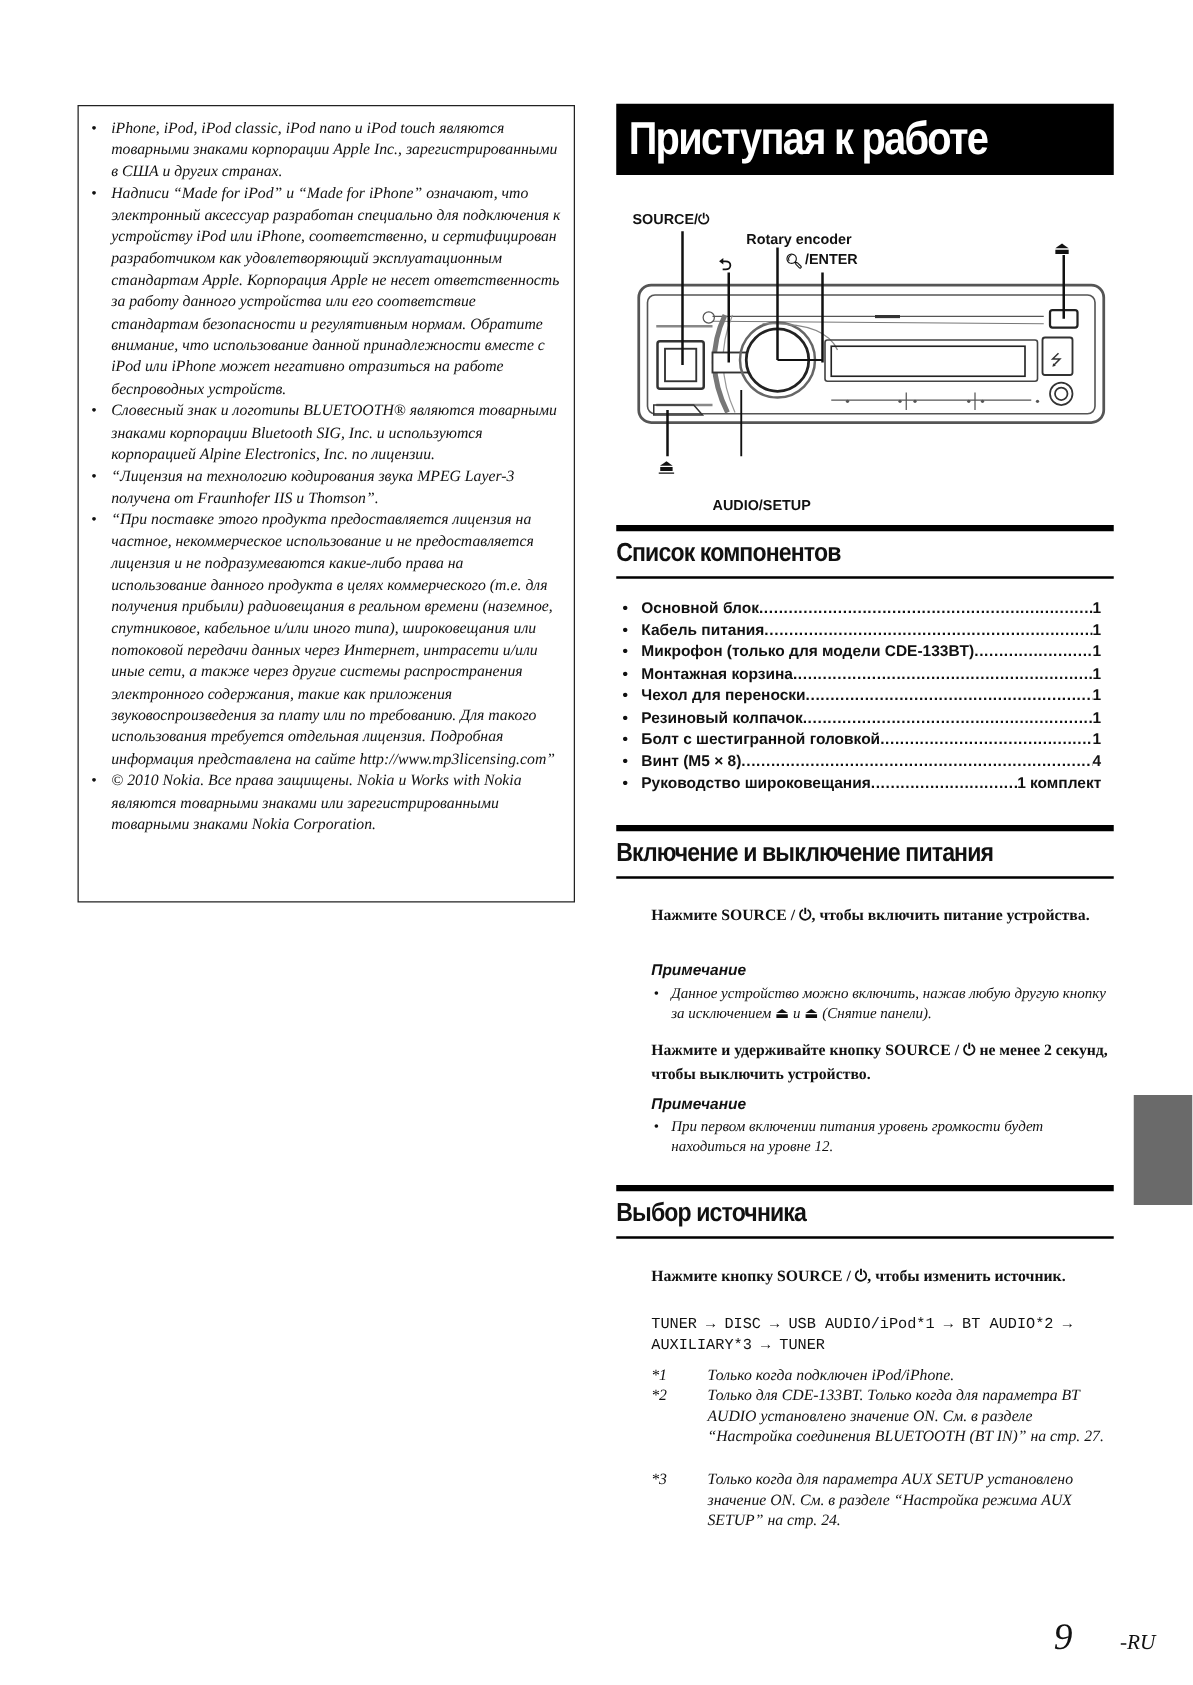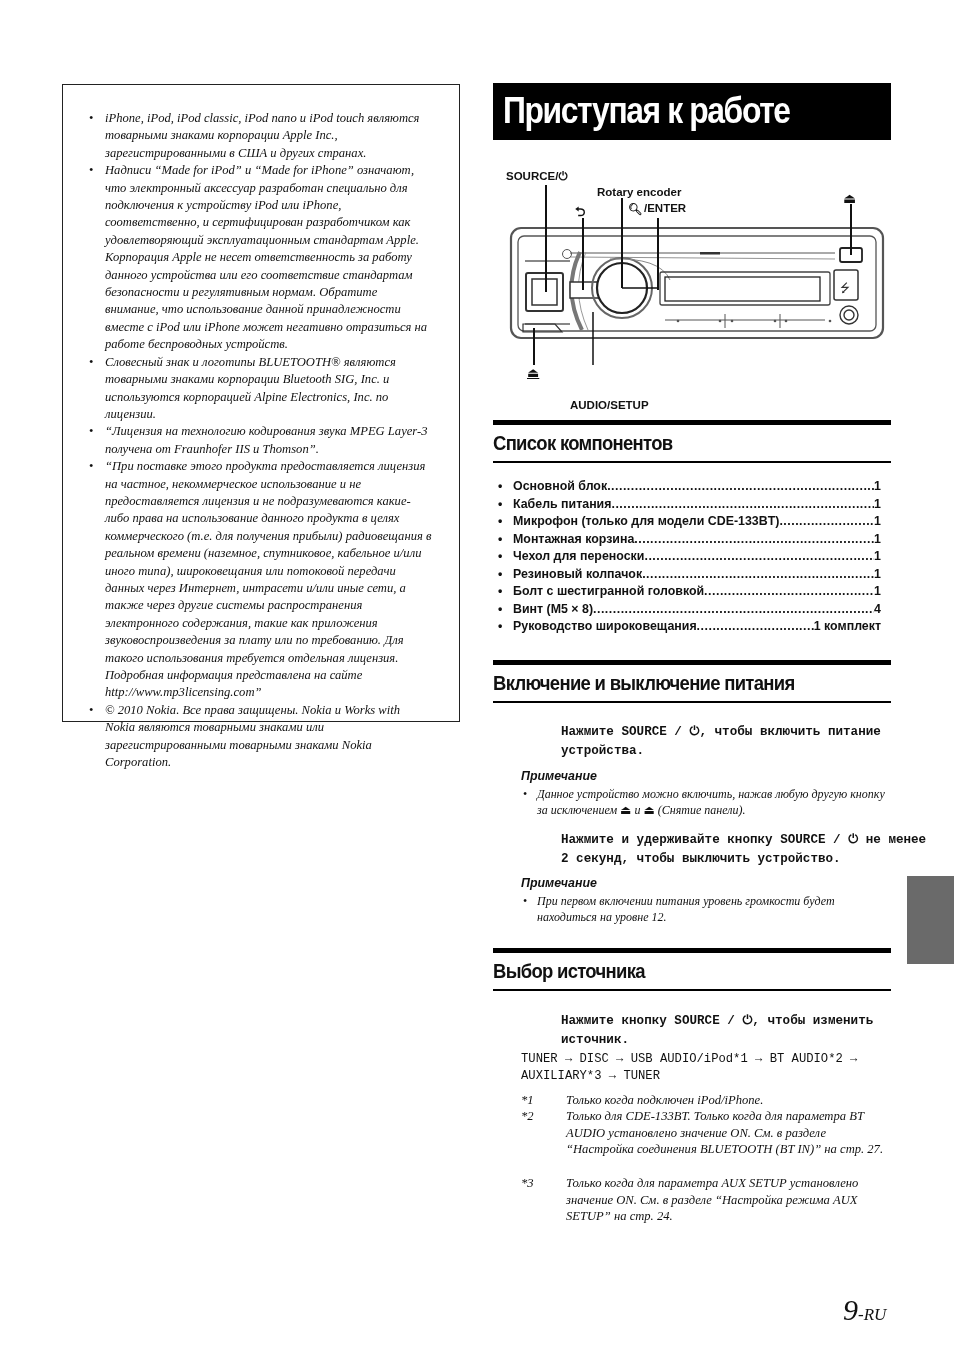--- a/index.html
+++ b/index.html
@@ -1,21 +1,21 @@
 <!DOCTYPE html>
 <html><head>
 <meta charset="utf-8">
 <style>
   html, body { margin:0; padding:0; background:#ffffff; }
   body { width:954px; height:1348px; position:relative; overflow:hidden; color:#111; }
 
   
   #notice-box { position:absolute; left:62px; top:84px; width:398px; height:638px;
     border:1px solid #222; box-sizing:border-box; padding:9px 10px 0 10px; }
-  #notice-box ul { list-style:none; margin:16px; padding:0; }
+  #notice-box ul { list-style:none; margin:0; padding:0; }
   #notice-box li { position:relative; padding-left:16px; font-family:"Liberation Serif","DejaVu Serif",serif;
     font-style:italic; font-size:12.6px; line-height:17.4px; color:#111; }
   #notice-box li::before { content:"•"; position:absolute; left:0; top:0; font-style:normal; }
 
   
   #title-bar { position:absolute; left:493px; top:83px; width:398px; height:57px; background:#000; }
   #title-bar span { position:absolute; left:10px; top:4px; color:#fff; font-family:"Liberation Sans","DejaVu Sans",sans-serif;
     font-weight:bold; font-size:37px; letter-spacing:-1.6px; transform:scaleX(0.86); transform-origin:left top; line-height:48px; }
 
   
@@ -32,34 +32,34 @@
   
   #components { position:absolute; left:498px; top:478px; width:383px; list-style:none; margin:0; padding:0; }
   #components li { display:flex; align-items:baseline; font-family:"Liberation Sans","DejaVu Sans",sans-serif; font-weight:bold;
     font-size:12.4px; line-height:17.5px; }
   #components li .bul { width:15px; flex:none; }
   #components li .name { flex:none; white-space:nowrap; }
   #components li .dots { flex:1; overflow:hidden; white-space:nowrap; letter-spacing:0.5px; }
   #components li .dots::before { content:"................................................................................................................................"; }
   #components li .qty { flex:none; white-space:nowrap; }
 
-  .instr { position:absolute; left:521px; width:372px; font-family:Liberation Mono, monospace; font-weight:bold;
-    font-size:12.6px; line-height:19px;margin-left:40px; }
+  .instr { position:absolute; left:521px; width:372px; font-family:Liberation Serif, serif; font-weight:bold;
+    font-size:12.6px; line-height:19px; }
   .note-title { position:absolute; left:521px; font-family:"Liberation Sans","DejaVu Sans",sans-serif; font-weight:bold; font-style:italic; font-size:12.4px; }
   .note-body { position:absolute; left:521px; width:370px; padding-left:16px; box-sizing:border-box;
     font-family:"Liberation Serif","DejaVu Serif",serif; font-style:italic; font-size:12px; line-height:15.5px; }
   .note-body::before { content:"•"; position:absolute; left:2px; font-style:normal; }
   .seq { position:absolute; left:521px; width:372px; font-family:Liberation Mono, monospace; font-size:12.2px; line-height:17px; }
   .fn { position:absolute; left:521px; width:372px; font-family:"Liberation Serif","DejaVu Serif",serif; font-style:italic; font-size:12.6px; line-height:16.6px; }
   .fn .mk { position:absolute; left:0; font-style:normal; font-family:"Liberation Serif",serif; font-style:italic; }
   .fn .bd { margin-left:45px; }
 
   #side-tab { position:absolute; left:907px; top:876px; width:47px; height:88px; background:#6a6a6a; }
   #page-num { position:absolute; left:843px; top:1293px; font-family:"Liberation Serif","DejaVu Serif",serif; font-style:italic; font-size:30px; }
-  #page-num small { font-size:17px; }
+  #page-num small { font-size:17px;margin-left:38px; }
 </style>
 </head>
 <body>
 
 <div id="notice-box">
   <ul>
     <li>iPhone, iPod, iPod classic, iPod nano и iPod touch являются товарными знаками корпорации Apple Inc., зарегистрированными в США и других странах.</li>
     <li>Надписи “Made for iPod” и “Made for iPhone” означают, что электронный аксессуар разработан специально для подключения к устройству iPod или iPhone, соответственно, и сертифицирован разработчиком как удовлетворяющий эксплуатационным стандартам Apple. Корпорация Apple не несет ответственность за работу данного устройства или его соответствие стандартам безопасности и регулятивным нормам. Обратите внимание, что использование данной принадлежности вместе с iPod или iPhone может негативно отразиться на работе беспроводных устройств.</li>
     <li>Словесный знак и логотипы BLUETOOTH® являются товарными знаками корпорации Bluetooth SIG, Inc. и используются корпорацией Alpine Electronics, Inc. по лицензии.</li>
     <li>“Лицензия на технологию кодирования звука MPEG Layer-3 получена от Fraunhofer IIS и Thomson”.</li>

